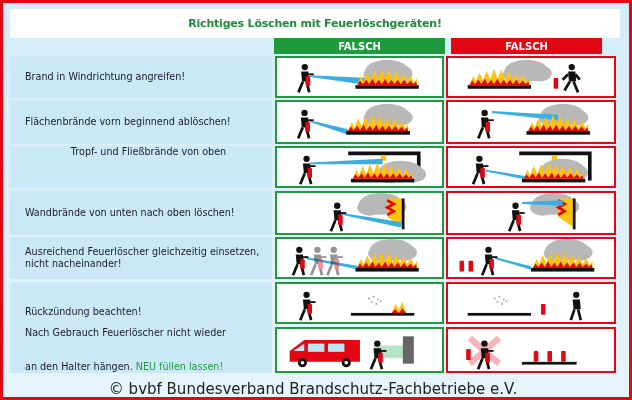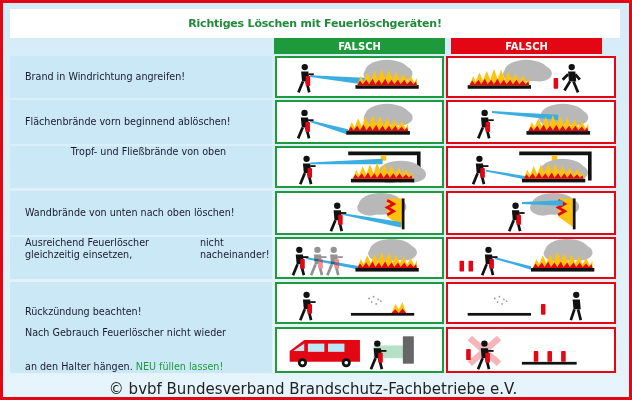--- a/index.html
+++ b/index.html
@@ -53,21 +53,21 @@
   </div>
 <div class="row-label" style="top:100px;height:44px">
     <span>Flächenbrände vorn beginnend ablöschen!</span>
   </div>
 <div class="row-label" style="top:146px;height:42px;flex-direction:row;align-items:flex-start;justify-content:center">
     <span>Tropf- und Fließbrände von oben</span>
   </div>
 <div class="row-label" style="top:191px;height:44px">
     <span>Wandbrände von unten nach oben löschen!</span>
   </div>
-<div class="row-label" style="top:237px;height:42px;flex-direction:row;align-items:flex-start;justify-content:center">
+<div class="row-label" style="top:237px;height:42px;flex-direction:column;align-items:flex-start;justify-content:center">
     <span>Ausreichend Feuerlöscher gleichzeitig einsetzen,</span>
     <span>nicht nacheinander!</span>
   </div>
 <div class="row-label" style="top:282px;height:59px">
     <span>Rückzündung beachten!</span>
   </div>
 <div class="row-label" style="top:327px;height:46px;flex-direction:column;align-items:flex-start;justify-content:space-between">
     <span>Nach Gebrauch Feuerlöscher nicht wieder</span>
     <span><span>an den Halter hängen.</span> <span class="green-text">NEU füllen lassen!</span></span>
   </div>

